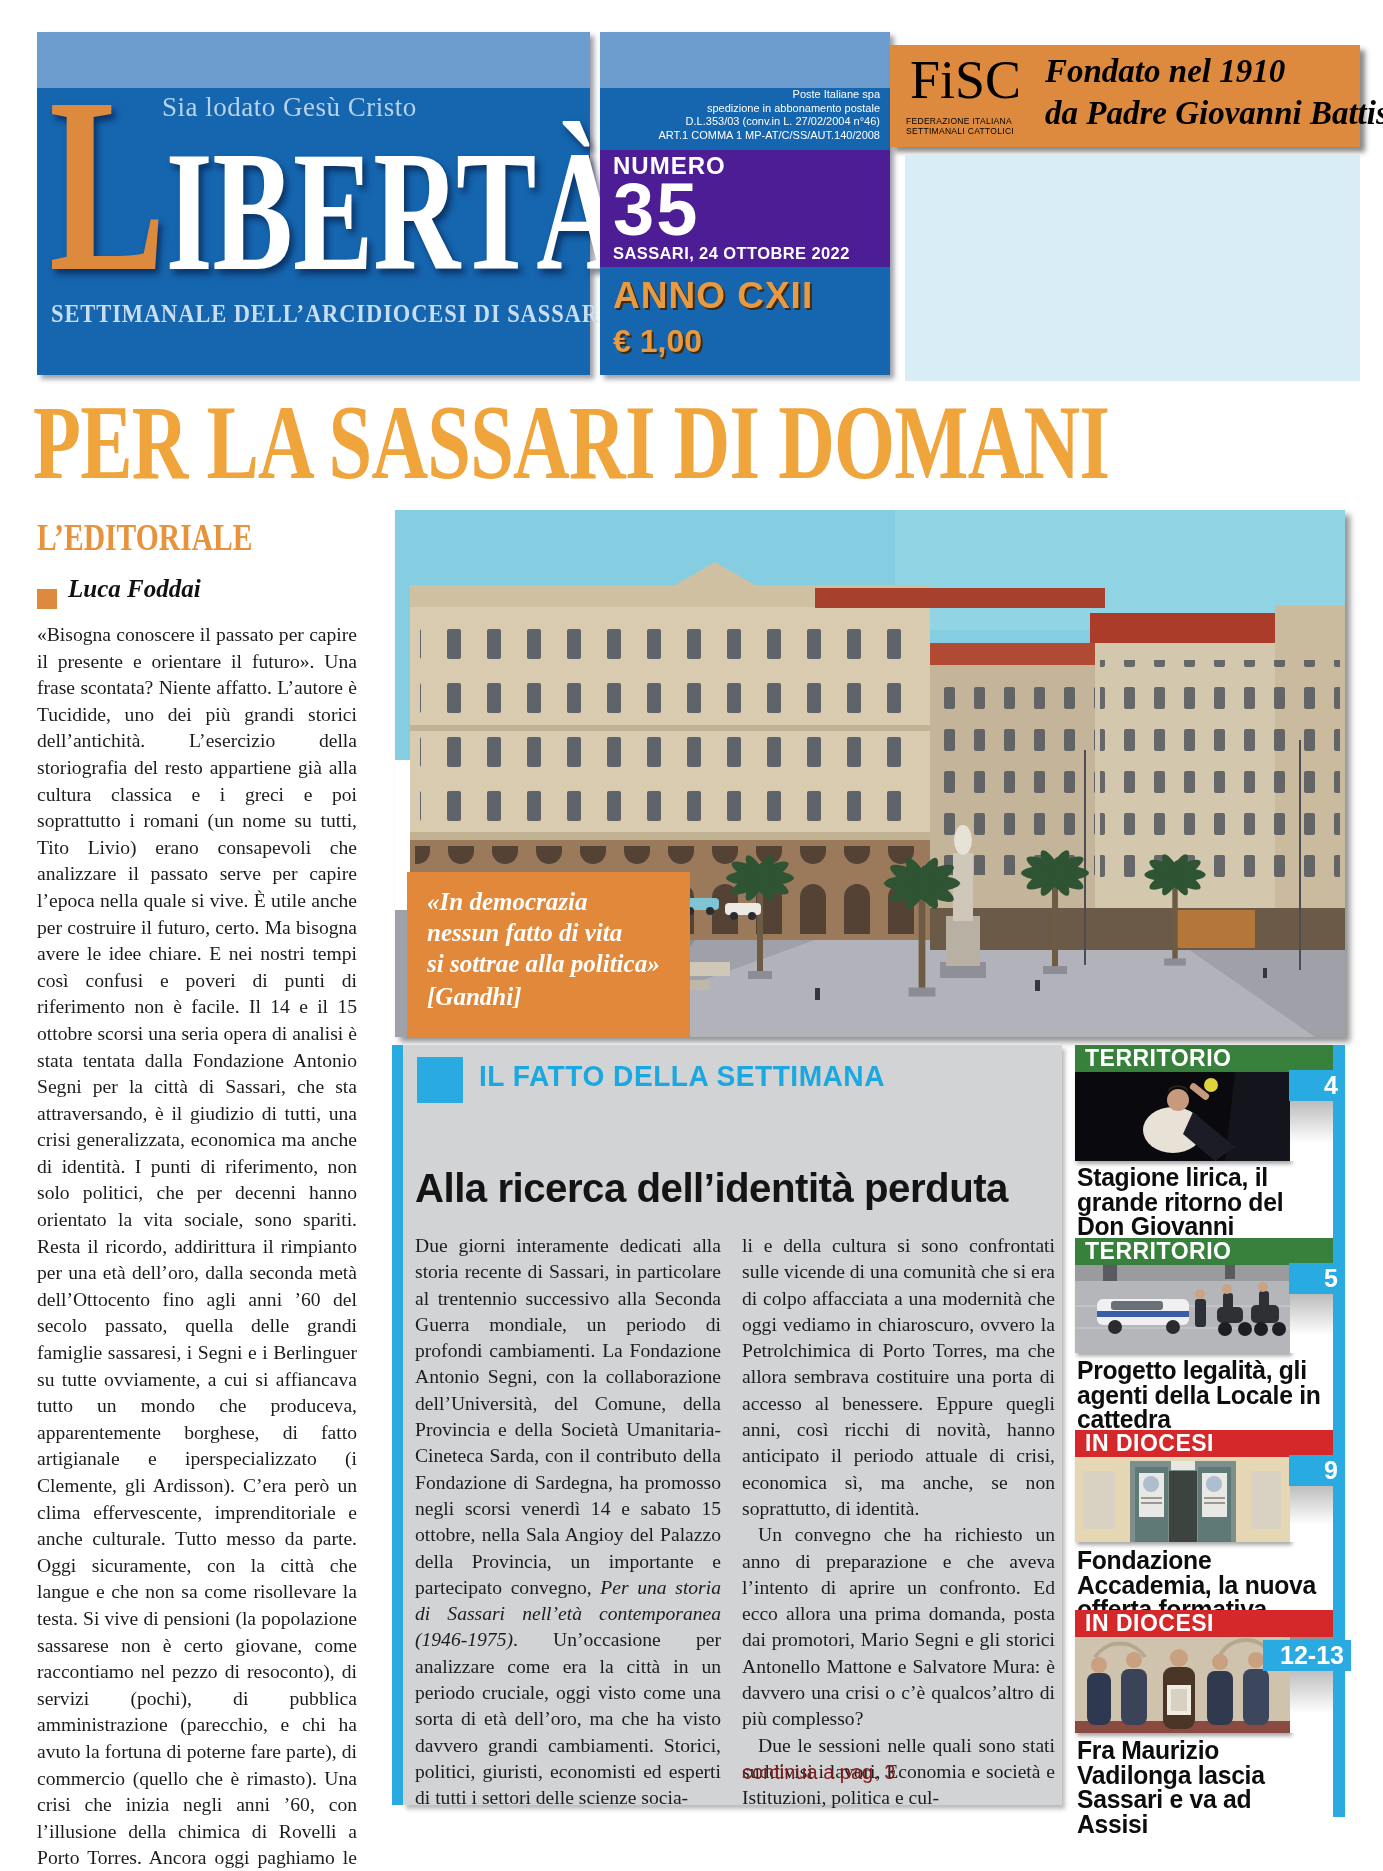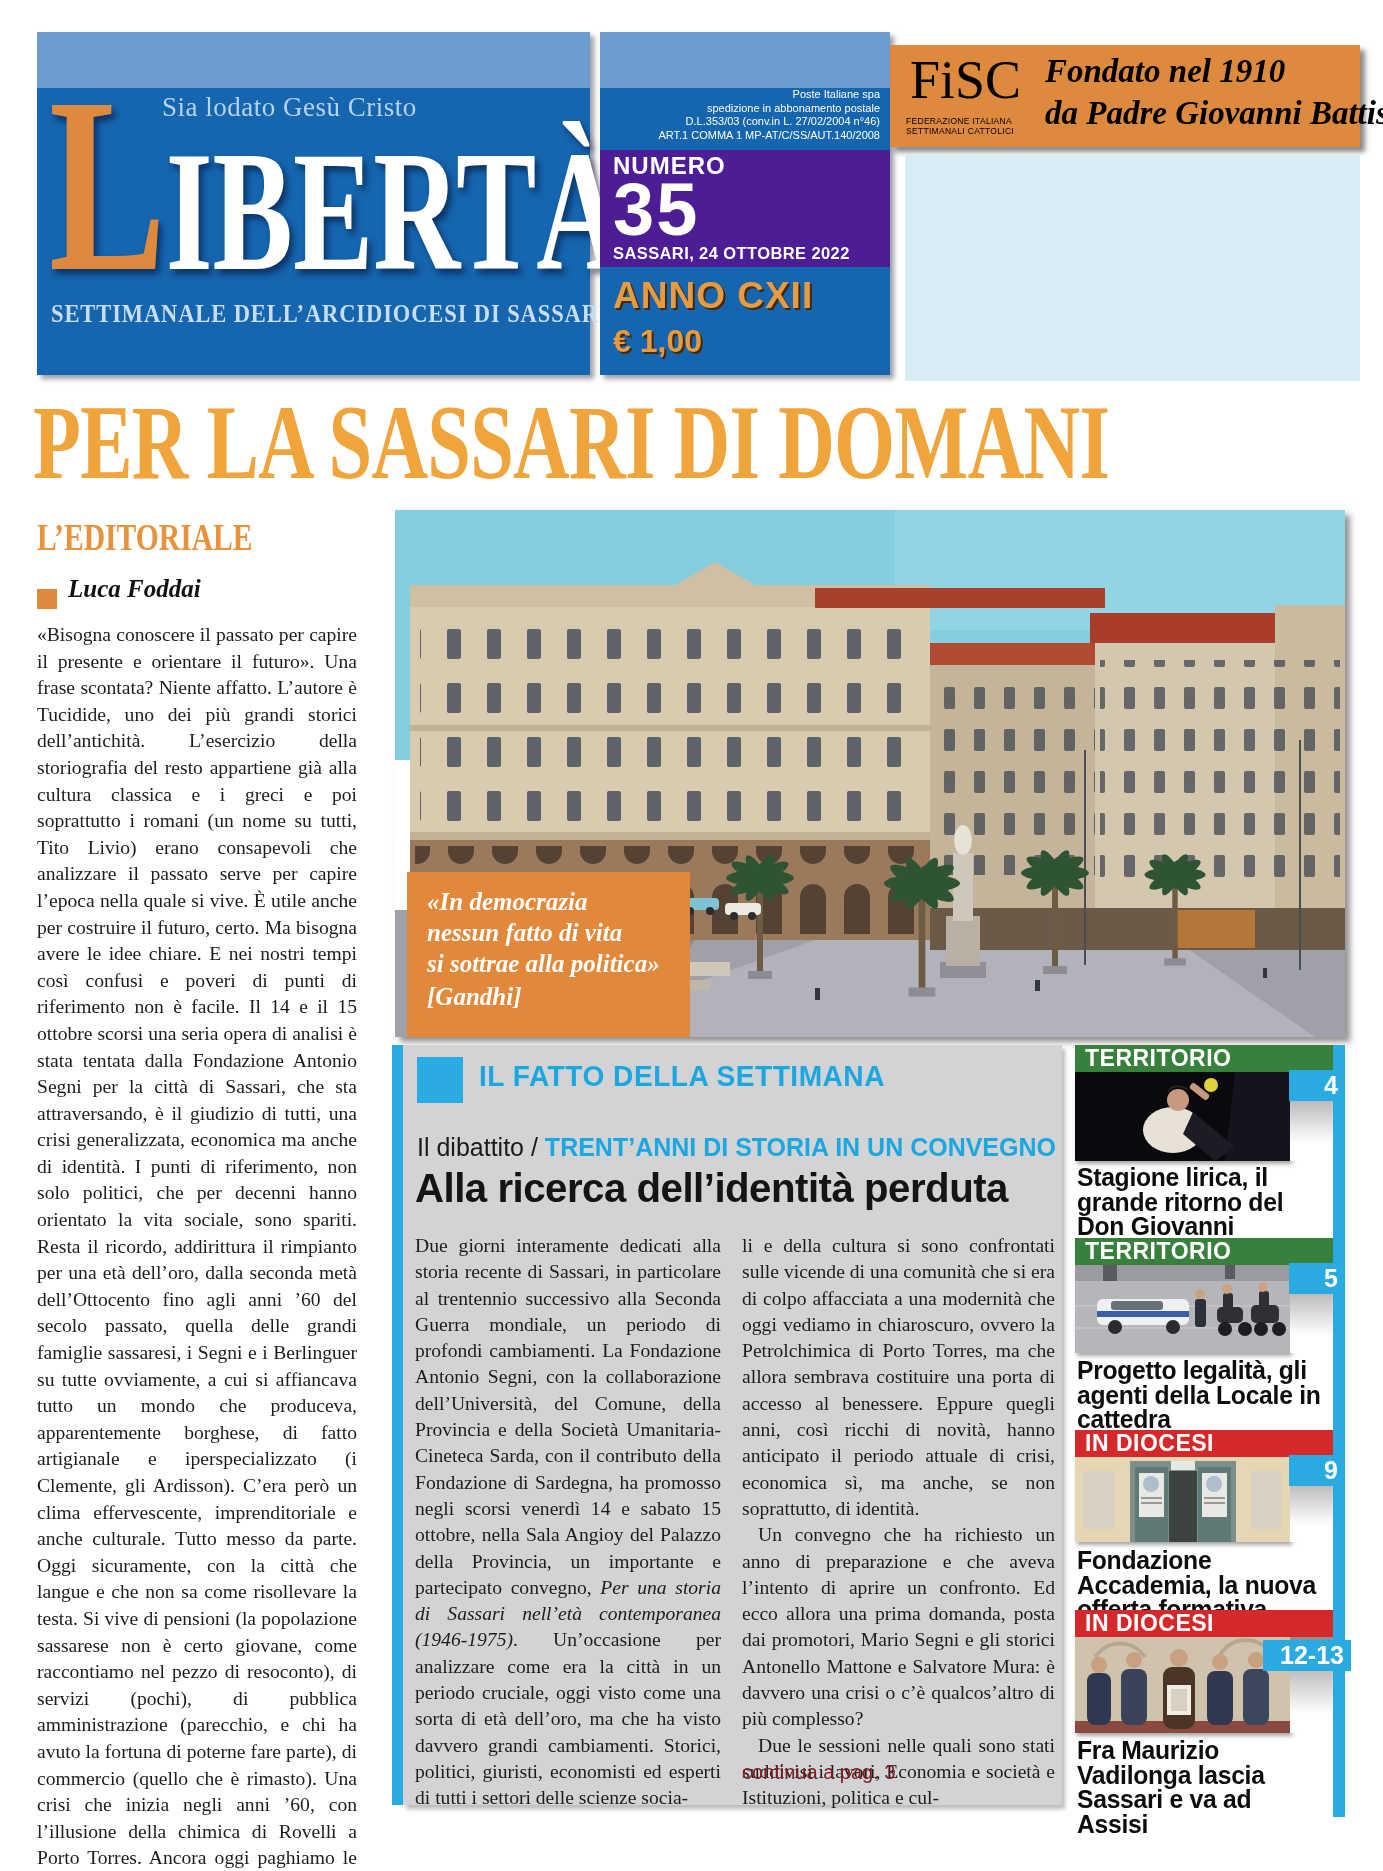--- a/index.html
+++ b/index.html
@@ -245,23 +245,20 @@
     <div class="qline">«In democrazia</div>
     <div class="qline">nessun fatto di vita</div>
     <div class="qline">si sottrae alla politica»</div>
     <div id="quote-attr">[Gandhi]</div>
   </div>
 
   <div id="fatto-bar"></div>
   <div id="fatto-box"></div>
   <div id="fatto-square"></div>
   <div id="fatto-kicker">IL FATTO DELLA SETTIMANA</div>
-  <div id="strand-line">
-    <span>Il dibattito / </span><span class="cyan">TRENT’ANNI DI STORIA IN UN CONVEGNO</span>
-  </div>
   <div id="fatto-headline">Alla ricerca dell’identità perduta</div>
 
   <div id="art-col1" class="artcol">
     <p><span>Due giorni interamente dedicati alla storia recente di Sassari, in particolare al trentennio successivo alla Seconda Guerra mondiale, un periodo di profondi cambiamenti. La Fondazione Antonio Segni, con la collaborazione dell’Università, del Comune, della Provincia e della Società Umanitaria-Cineteca Sarda, con il contributo della Fondazione di Sardegna, ha promosso negli scorsi venerdì 14 e sabato 15 ottobre, nella Sala Angioy del Palazzo della Provincia, un importante e partecipato convegno, </span><span class="it">Per una storia di Sassari nell’età contemporanea (1946-1975)</span><span>. Un’occasione per analizzare come era la città in un periodo cruciale, oggi visto come una sorta di età dell’oro, ma che ha visto davvero grandi cambiamenti. Storici, politici, giuristi, economisti ed esperti di tutti i settori delle scienze socia-</span></p>
   </div>
   <div id="art-col2" class="artcol">
     <p>li e della cultura si sono confrontati sulle vicende di una comunità che si era di colpo affacciata a una modernità che oggi vediamo in chiaroscuro, ovvero la Petrolchimica di Porto Torres, ma che allora sembrava costituire una porta di accesso al benessere. Eppure quegli anni, così ricchi di novità, hanno anticipato il periodo attuale di crisi, economica sì, ma anche, se non soprattutto, di identità.</p>
     <p class="ind">Un convegno che ha richiesto un anno di preparazione e che aveva l’intento di aprire un confronto. Ed ecco allora una prima domanda, posta dai promotori, Mario Segni e gli storici Antonello Mattone e Salvatore Mura: è davvero una crisi o c’è qualcos’altro di più complesso?</p>
     <p class="ind">Due le sessioni nelle quali sono stati suddivisi i lavori, Economia e società e Istituzioni, politica e cul-</p>
   </div>

